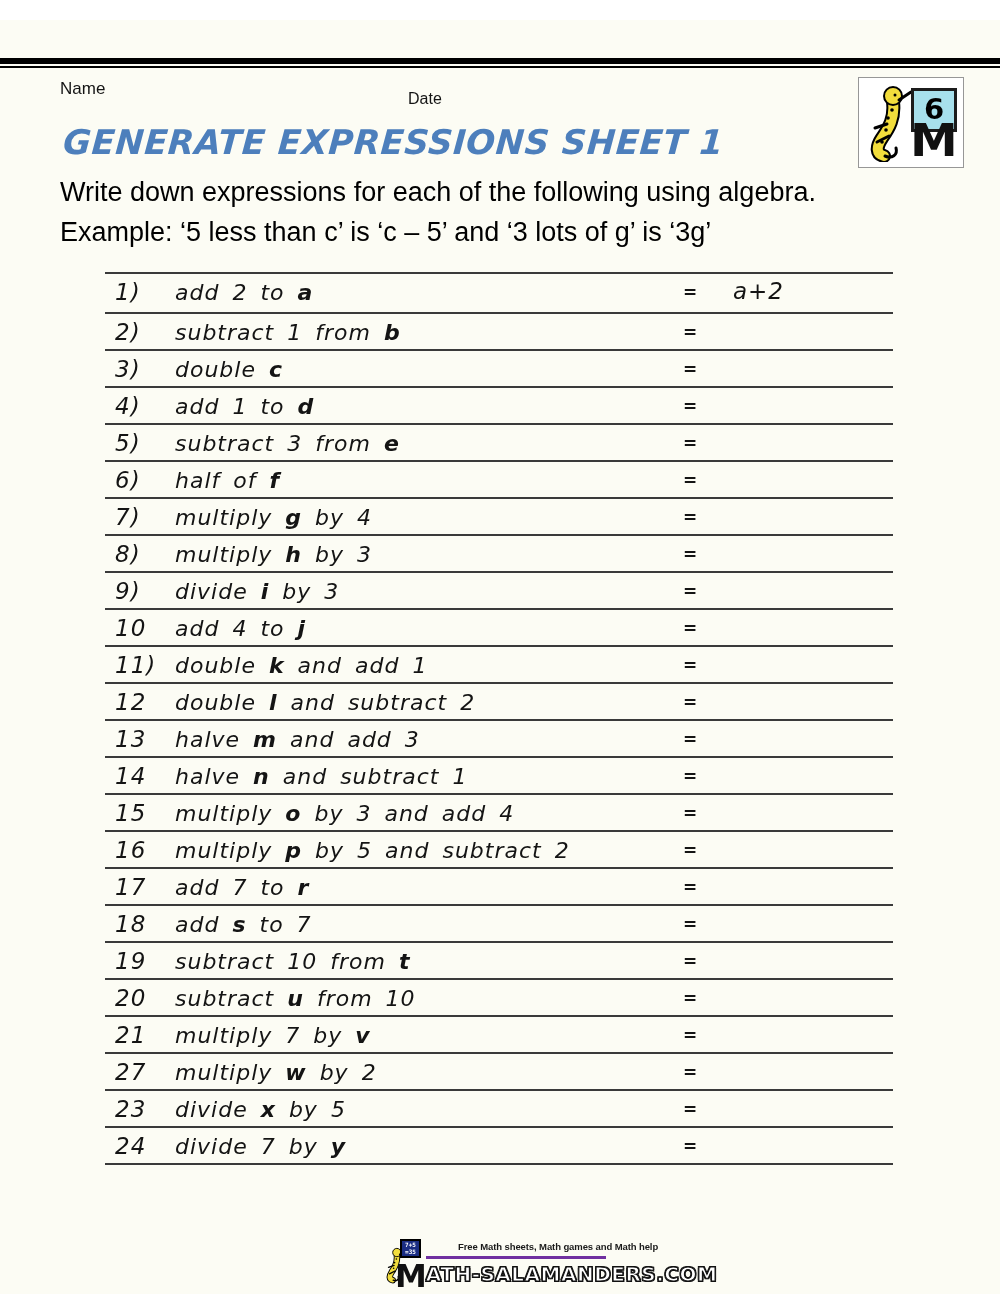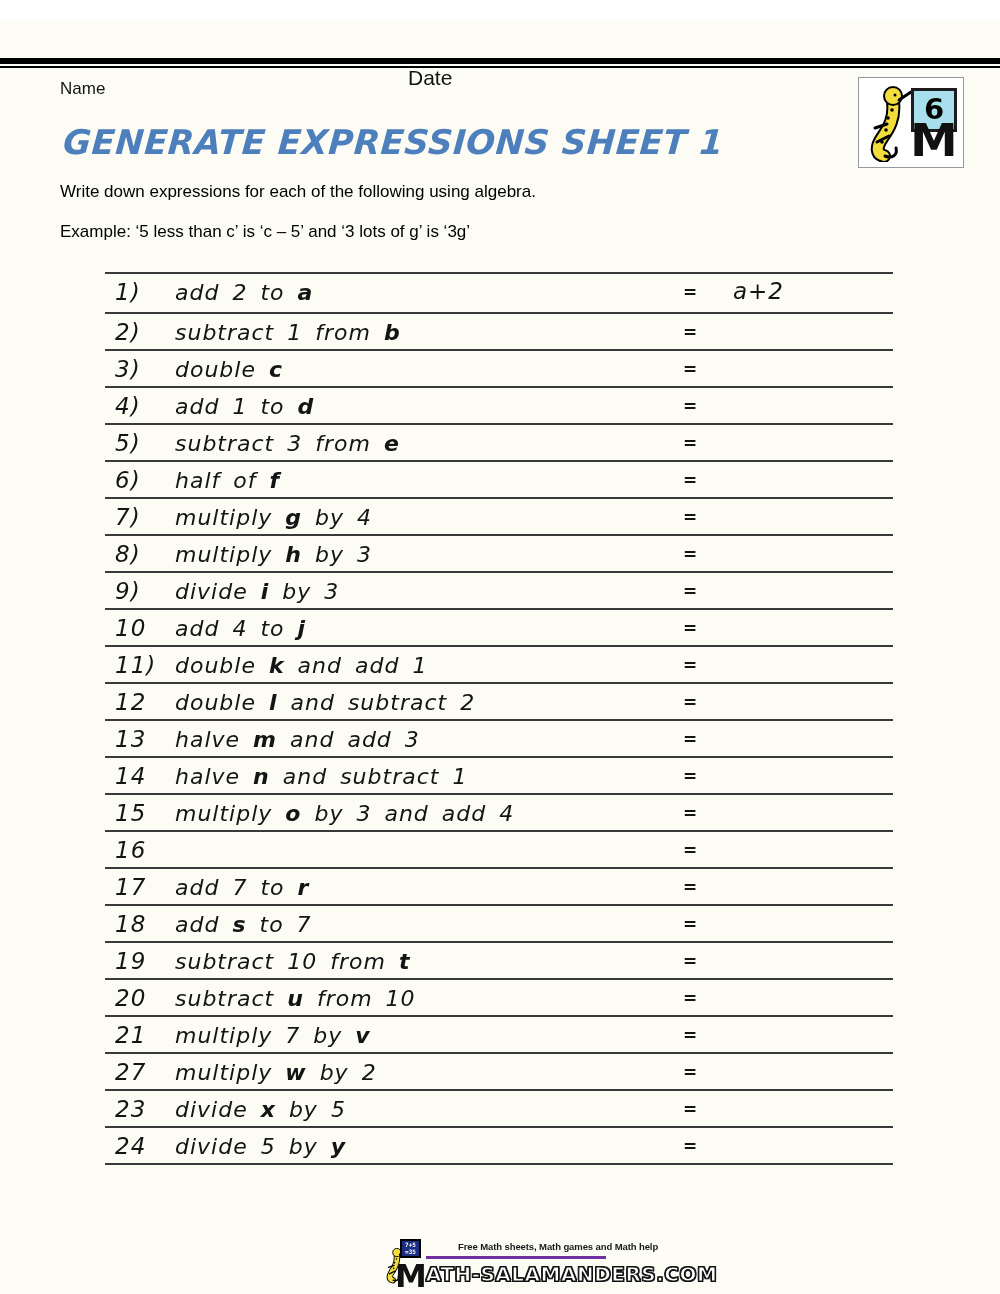--- a/index.html
+++ b/index.html
@@ -12,21 +12,21 @@
     color:#141414;
     overflow:hidden;
     margin-top:20px;
   }
   
   .top-rule{
     position:absolute; left:0; top:38px; width:1000px; height:2px;
     border-top:6px solid #000; border-bottom:2px solid #000; background:#fcfcf4;
   }
   .name-label{position:absolute; left:60px; top:59px; font-size:17px;}
-  .date-label{position:absolute; left:408px; top:46px; font-size:21px;text-align:right;}
+  .date-label{position:absolute; left:408px; top:70px; font-size:16px;text-align:right;}
 
   
   .badge{
     position:absolute; left:858px; top:57px; width:104px; height:89px;
     background:#fff; border:1px solid #979797;
   }
   .badge .sal{position:absolute; left:4px; top:6px;}
   .badge .sign{
     position:absolute; left:52px; top:10px; width:40px; height:38px;
     background:#a7e0ec; border:3px solid #1c1c1c;
@@ -42,21 +42,21 @@
 
   .title{
     position:absolute; left:62px; top:102px;
     font-family:"DejaVu Sans", sans-serif;
     font-style:italic; font-weight:bold;
     font-size:34px; letter-spacing:.5px;
     color:#4d7fbc;
     transform:skewX(-4deg); transform-origin:left bottom;
     white-space:nowrap;
   }
-  .instr{position:absolute; left:60px; width:880px; font-size:17px; line-height:28px; color:#000;}
+  .instr{position:absolute; left:60px; width:880px; font-size:27px; line-height:28px; color:#000;}
   .instr.l1{top:158px;}
   .instr.l2{top:198px;}
 
   
   .table{
     position:absolute; left:105px; top:252px; width:788px;
     border-top:2px solid #3a3a3a;
   }
   .row{
     position:relative; height:37px; box-sizing:border-box;
@@ -280,20 +280,21 @@
       <span class="num">15</span>
       <span class="desc"><span class="pre">multiply </span><span class="var">o</span><span class="post"> by 3 and add 4</span></span>
       <span class="eq">=</span>
       <span class="blank">
           <span class="ans"></span>
         </span>
     </div>
 
     <div class="row">
       <span class="num">16</span>
+      <span class="desc"><span class="pre">multiply </span><span class="var">p</span><span class="post"> by 5 and subtract 2</span></span>
       <span class="eq">=</span>
       <span class="blank">
           <span class="ans"></span>
         </span>
     </div>
 
     <div class="row">
       <span class="num">17</span>
       <span class="desc"><span class="pre">add 7 to </span><span class="var">r</span><span class="post"></span></span>
       <span class="eq">=</span>
@@ -351,21 +352,21 @@
       <span class="num">23</span>
       <span class="desc"><span class="pre">divide </span><span class="var">x</span><span class="post"> by 5</span></span>
       <span class="eq">=</span>
       <span class="blank">
           <span class="ans"></span>
         </span>
     </div>
 
     <div class="row">
       <span class="num">24</span>
-      <span class="desc"><span class="pre">divide 5 by </span><span class="var">y</span><span class="post"></span></span>
+      <span class="desc"><span class="pre">divide 7 by </span><span class="var">y</span><span class="post"></span></span>
       <span class="eq">=</span>
       <span class="blank">
           <span class="ans"></span>
         </span>
     </div>
   </div>
 
   <div class="footer">
     <svg class="sal" width="24" height="44" viewBox="0 0 52 78">
       <path d="M30 18 C32 34 26 44 19 54 C13 63 13 70 21 72" stroke="#000" stroke-width="14" fill="none" stroke-linecap="round"></path>

